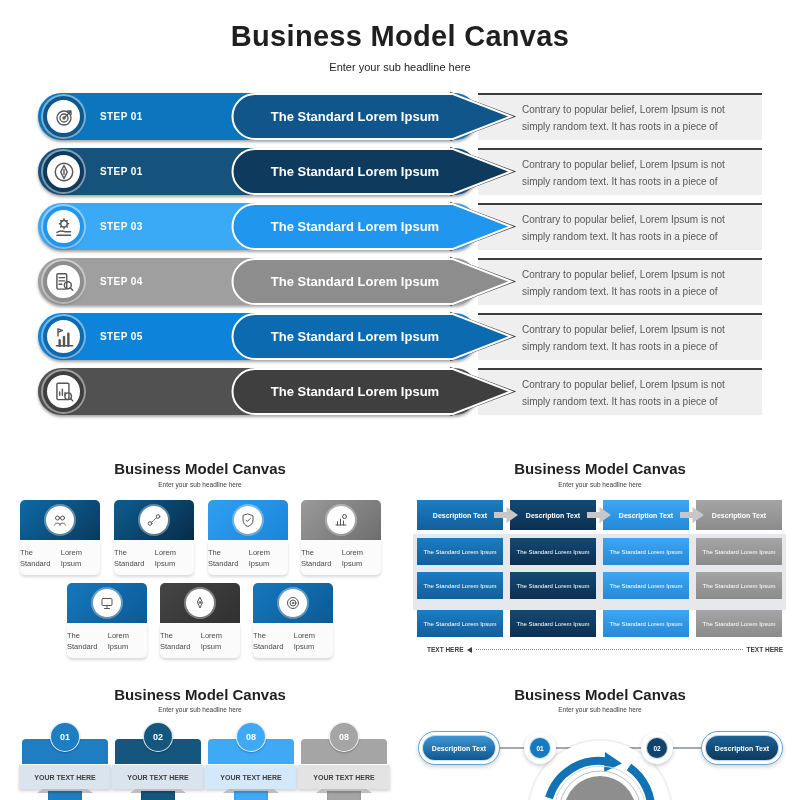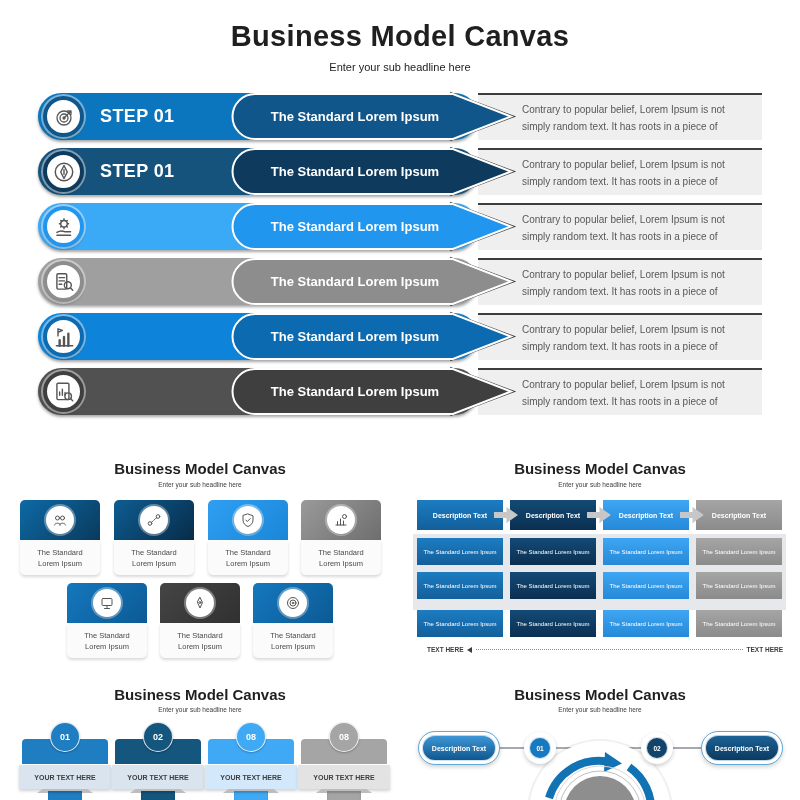--- a/index.html
+++ b/index.html
@@ -14,21 +14,21 @@
   
   .step-row{position:absolute;left:38px;width:724px;height:47px;}
   .pill{position:absolute;left:0;top:0;width:440px;height:47px;border-radius:24px;
         background:var(--c);box-shadow:0 2px 3px rgba(0,0,0,.35);}
   .pill-ic{position:absolute;left:5px;top:3px;width:33px;height:33px;border-radius:50%;
            background:#fff;border:4px solid var(--ci);box-shadow:0 0 0 2px rgba(255,255,255,.45),0 2px 3px rgba(0,0,0,.3);
            display:flex;align-items:center;justify-content:center;}
   .pill-ic svg{width:24px;height:24px;}
   .ic-stroke{stroke:#555;fill:none;stroke-width:1.3;stroke-linecap:round;stroke-linejoin:round;}
   .step-label{position:absolute;left:62px;top:0;height:47px;display:flex;align-items:center;
-              color:#fff;font-size:18px;font-weight:700;letter-spacing:.4px;}
+              color:#fff;font-size:10px;font-weight:700;letter-spacing:.4px;}
   .banner-svg{position:absolute;left:193px;top:0;width:285px;height:47px;overflow:visible;}
   .banner-tip{fill:var(--ci);stroke:#3f3f3f;stroke-width:1.6;}
   .banner-body{fill:var(--ci);stroke:#ffffff;stroke-width:2;}
   .banner-text{position:absolute;left:217px;top:0;width:200px;height:47px;display:flex;align-items:center;justify-content:center;
                color:#fff;font-size:13px;font-weight:700;}
   .desc-box{position:absolute;left:440px;top:0;width:284px;height:47px;background:#efefef;
             border-top:2px solid #3d3d3d;box-sizing:border-box;
             display:flex;flex-direction:column;justify-content:center;padding-left:44px;padding-right:6px;}
   .desc-box div{font-size:10px;color:#57585a;line-height:17px;}
 
@@ -37,21 +37,21 @@
   .t-sub{width:400px;text-align:center;font-size:6.5px;color:#3a3a3a;}
 
   
   .card{position:absolute;width:80px;}
   .card-top{height:40px;border-radius:5px 5px 0 0;background:linear-gradient(135deg,var(--g1),var(--g2));
             display:flex;align-items:center;justify-content:center;}
   .card-circle{width:28px;height:28px;border-radius:50%;background:#fff;box-shadow:0 0 0 2px rgba(255,255,255,.35),0 1px 2px rgba(0,0,0,.3);
                display:flex;align-items:center;justify-content:center;}
   .card-circle svg{width:16px;height:16px;}
   .card-bottom{height:35px;background:#fbfbfb;border-radius:0 0 5px 5px;box-shadow:0 2px 3px rgba(0,0,0,.15);
-               display:flex;flex-direction:column;align-items:center;justify-content:center;}
+               display:flex;align-items:center;justify-content:center;}
   .card-bottom div{font-size:7.5px;color:#4a4a4a;line-height:11px;}
 
   
   .mcol{position:absolute;top:500px;width:86px;}
   .mhead{position:absolute;left:0;top:0;width:86px;height:30px;background:linear-gradient(180deg,var(--g1),var(--g2));
          display:flex;align-items:center;justify-content:center;color:#fff;font-size:7px;font-weight:700;}
   .mpanel{position:absolute;left:-4px;top:34px;width:94px;height:76px;background:#e6e8eb;}
   .mcell{position:absolute;left:0;width:86px;height:27px;background:linear-gradient(180deg,var(--g1),var(--g2));
          display:flex;align-items:center;justify-content:center;color:#fff;font-size:6px;}
   .mc1{top:38px;} .mc2{top:72px;} .mc3{top:110px;}
@@ -157,20 +157,21 @@
       <div class="banner-text">The Standard Lorem Ipsum</div>
       <div class="pill-ic">
         <svg viewBox="0 0 22 22">
             <g class="ic-stroke">
               <circle cx="11" cy="8" r="3"></circle>
               <path d="M11 3.5 V4.5 M11 11.5 V12.5 M6.8 8 H7.8 M14.2 8 H15.2 M8 5 L8.8 5.8 M13.2 10.2 L14 11 M14 5 L13.2 5.8 M8.8 10.2 L8 11"></path>
               <path d="M4.5 16 C7 14.3 9.5 14.3 11.5 15.3 L17 15.3 M4.5 18.5 H17"></path>
             </g>
           </svg>
       </div>
+      <div class="step-label">STEP 03</div>
     </div>
 
     <div class="step-row" style="top: 258px; --c: #9f9f9f; --ci: #8d8d8d;">
       <div class="desc-box">
         <div>Contrary to popular belief, Lorem Ipsum is not</div>
         <div>simply random text. It has roots in a piece of</div>
       </div>
       <div class="pill"></div>
       <svg class="banner-svg" viewBox="0 0 285 47">
         <path class="banner-tip" d="M220 0 L283 23.5 L220 47 Z"></path>
@@ -180,20 +181,21 @@
       <div class="pill-ic">
         <svg viewBox="0 0 22 22">
             <g class="ic-stroke">
               <rect x="4.5" y="3.5" width="9" height="14" rx="1"></rect>
               <path d="M6.5 7 H11.5 M6.5 10 H11.5 M6.5 13 H9"></path>
               <circle cx="14.5" cy="14" r="3.2"></circle>
               <path d="M16.8 16.3 L19 18.5"></path>
             </g>
           </svg>
       </div>
+      <div class="step-label">STEP 04</div>
     </div>
 
     <div class="step-row" style="top: 313px; --c: #0d84da; --ci: #0c6ab0;">
       <div class="desc-box">
         <div>Contrary to popular belief, Lorem Ipsum is not</div>
         <div>simply random text. It has roots in a piece of</div>
       </div>
       <div class="pill"></div>
       <svg class="banner-svg" viewBox="0 0 285 47">
         <path class="banner-tip" d="M220 0 L283 23.5 L220 47 Z"></path>
@@ -202,20 +204,21 @@
       <div class="banner-text">The Standard Lorem Ipsum</div>
       <div class="pill-ic">
         <svg viewBox="0 0 22 22">
             <g class="ic-stroke">
               <path d="M4 19 H19"></path>
               <path d="M7 19 V14 M11 19 V11 M15 19 V8" style="stroke-width:2.2"></path>
               <path d="M5.5 10 V3.5 L9.5 5 L5.5 6.8"></path>
             </g>
           </svg>
       </div>
+      <div class="step-label">STEP 05</div>
     </div>
 
     <div class="step-row" style="top: 368px; --c: #515151; --ci: #3f3f3f;">
       <div class="desc-box">
         <div>Contrary to popular belief, Lorem Ipsum is not</div>
         <div>simply random text. It has roots in a piece of</div>
       </div>
       <div class="pill"></div>
       <svg class="banner-svg" viewBox="0 0 285 47">
         <path class="banner-tip" d="M220 0 L283 23.5 L220 47 Z"></path>

